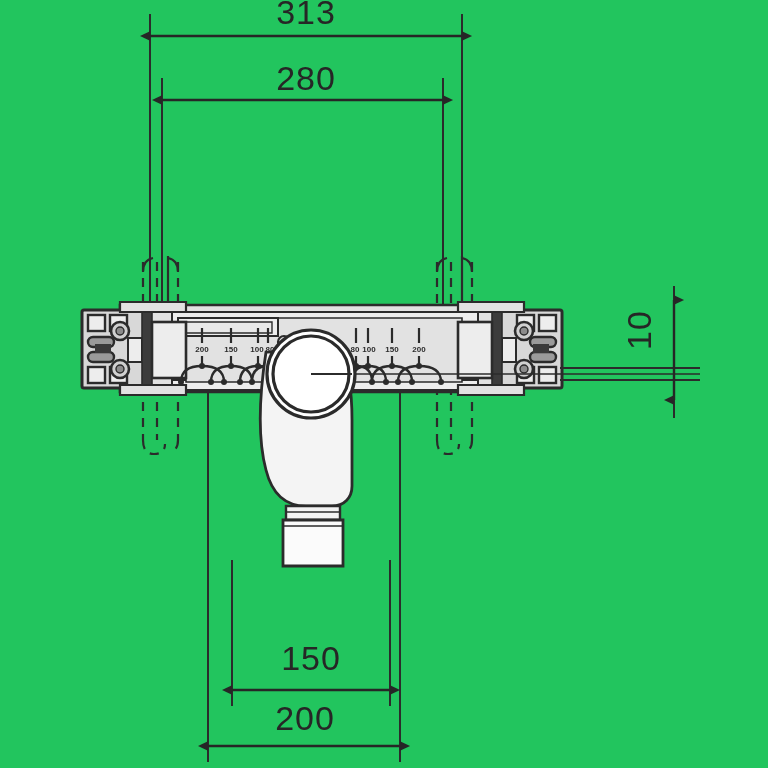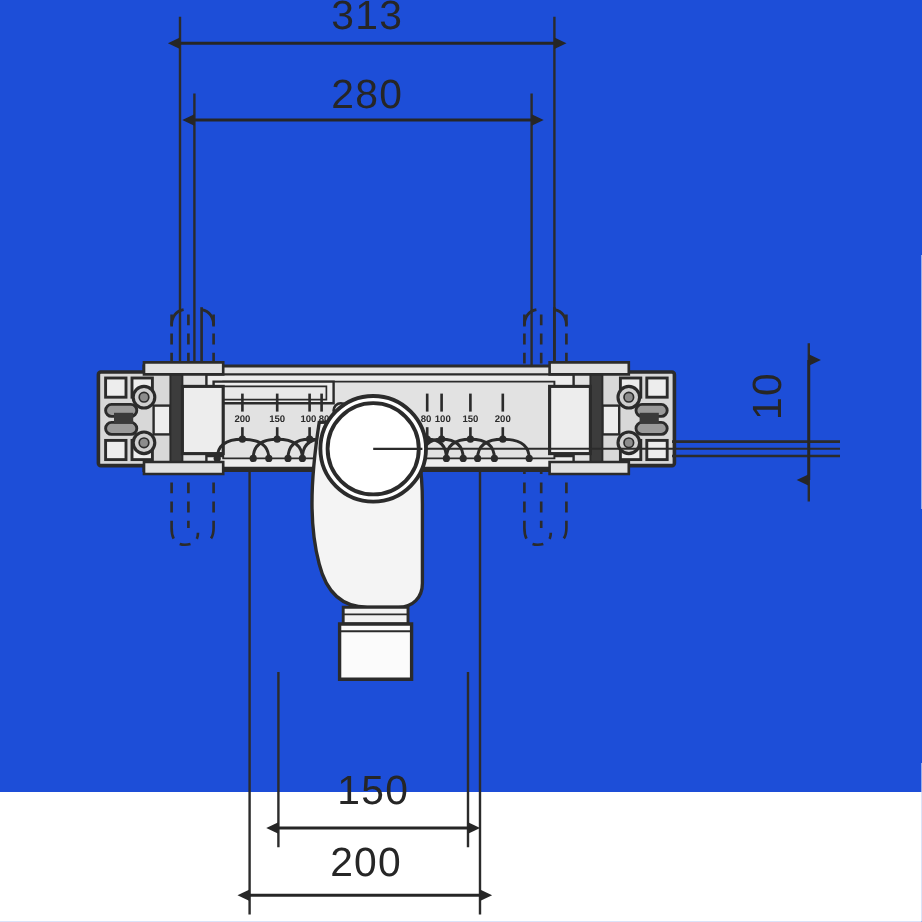--- a/index.html
+++ b/index.html
@@ -1,18 +1,18 @@
 <!DOCTYPE html>
 <html><head>
 <meta charset="utf-8">
 <style>
   html,body{margin:0;padding:0;background:#ffffff;}
   body{width:768px;height:768px;overflow:hidden;
        font-family:"Liberation Sans","DejaVu Sans",sans-serif;}
-  #stage{position:relative;width:768px;height:660px;background:#1d4ed8;}
+  #stage{position:relative;width:768px;height:768px;background:#22c55e;}
   svg#dwg{position:absolute;left:0;top:0;width:768px;height:768px;display:block;}
   .dimtext{font-family:"Liberation Sans","DejaVu Sans",sans-serif;
            font-size:34px;fill:#262626;text-anchor:middle;letter-spacing:1px;}
   .scaletext{font-family:"Liberation Sans","DejaVu Sans",sans-serif;
              font-size:8px;font-weight:bold;fill:#2b2b2b;text-anchor:middle;}
 </style>
 </head>
 <body>
 
 <div id="stage">

